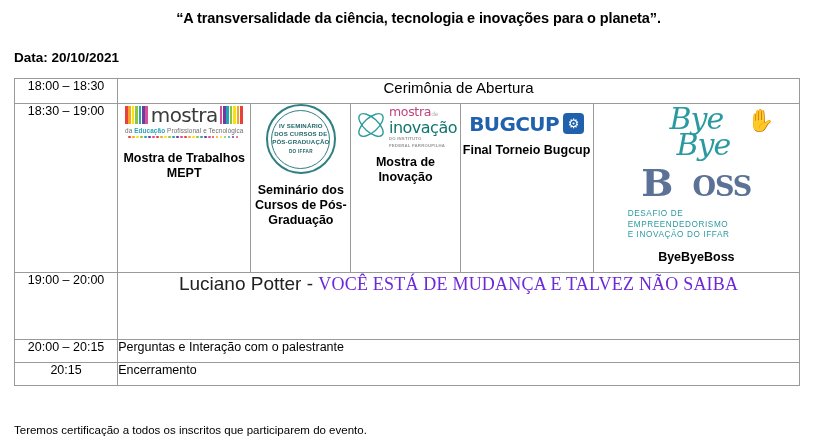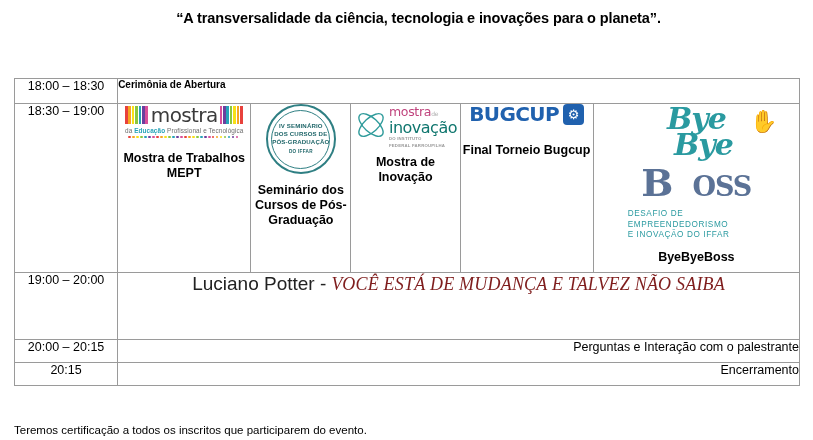--- a/index.html
+++ b/index.html
@@ -76,22 +76,23 @@
   .col-e { width: 206px; }
 
   .timecell {
     text-align: center;
     font-size: 12.5px;
     padding: 4px 0 0 0;
     font-family: "Liberation Sans", sans-serif;
   }
   .r1 { height: 24px; }
   .r-cerimonia {
-    font-weight: bold;
-    font-size: 10px;
+    text-align: center;
+    font-weight: normal;
+    font-size: 15px;
     padding-top: 4px;
   }
 
   .logocell {
     text-align: center;
     padding: 8px 4px 6px 4px;
     height: 168px;
   }
   .caption {
     font-weight: bold;
@@ -217,21 +218,21 @@
     color: #9a9a9a;
     line-height: 5.2px;
     font-weight: bold;
     letter-spacing: 0.2px;
     margin-top: 1px;
   }
 
   
   .bugcup-logo {
     display: flex;
-    align-items: flex-start;
+    align-items: flex-end;
     justify-content: center;
     height: 30px;
   }
   .bugcup-word {
     font-family: "DejaVu Sans", sans-serif;
     font-weight: bold;
     font-size: 20px;
     color: #2061ae;
     letter-spacing: -0.6px;
     line-height: 20px;
@@ -245,21 +246,21 @@
     color: #ffffff;
     font-size: 13px;
     line-height: 13px;
   }
 
   
   .bbb-logo { text-align: center; padding-top: 2px; }
   .bbb-script {
     font-family: "DejaVu Serif", serif;
     font-style: italic;
-    font-weight: bold;
+    font-weight: normal;
     color: #2a9aa0;
     font-size: 30px;
     line-height: 26px;
     letter-spacing: -1px;
     position: relative;
     display: inline-block;
   }
   .bbb-script .l2 { display: block; padding-left: 14px; }
   .bbb-hand {
     position: absolute;
@@ -296,45 +297,45 @@
     vertical-align: middle;
   }
   .speaker-name {
     font-family: "Liberation Sans", sans-serif;
     font-size: 19px;
     color: #222222;
   }
   .speaker-topic {
     font-family: "Liberation Serif", serif;
     font-size: 18px;
-    color: #7f1d1d;
+    color: #6d28d9;
     letter-spacing: 0.2px;
-    font-style: italic;
   }
   .mid-cell {
-    text-align: right;
+    text-align: left;
     font-size: 12.5px;
     padding-top: 5px;
     height: 22px;
   }
   .foot-note {
     position: absolute;
     left: 14px;
     top: 424px;
     font-size: 11.5px;
   }
 </style>
 </head>
 <body>
 
 <div class="page">
 
   <div class="title-line">“A transversalidade da ciência, tecnologia e inovações para o planeta”.</div>
 
   <div class="subtitle-row">
+    <div class="subtitle-date">Data: 20/10/2021</div>
   </div>
 
   <table class="sched">
     <colgroup>
       <col class="col-time">
         <col class="col-a">
         <col class="col-b">
         <col class="col-c">
         <col class="col-d">
         <col class="col-e">

